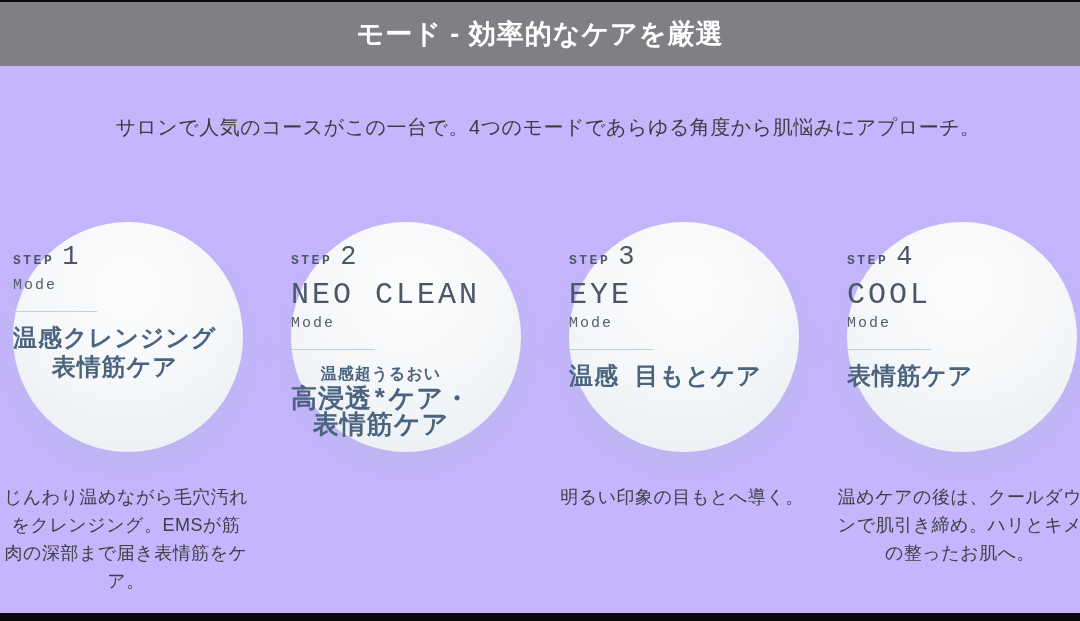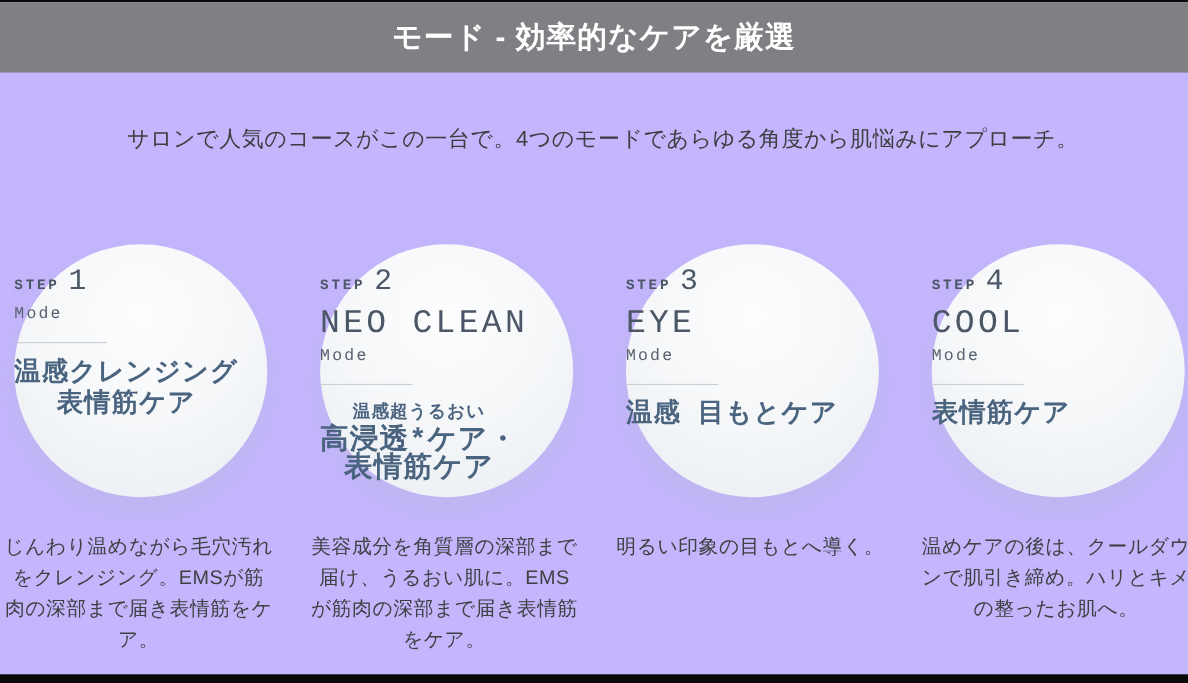--- a/index.html
+++ b/index.html
@@ -159,21 +159,20 @@
       </div>
       <div class="mode-name">NEO CLEAN</div>
       <div class="mode-word">Mode</div>
       <div class="divider"></div>
       <div class="feature has-sub">
               <div class="feature-sub">温感超うるおい</div>
               <div class="feature-line">高浸透*ケア・</div>
               <div class="feature-line">表情筋ケア</div>
             </div>
     </div>
-    <p class="desc">美容成分を角質層の深部まで届け、うるおい肌に。EMSが筋肉の深部まで届き表情筋をケア。</p>
   </div>
 
   <div class="step-col">
     <div class="circle">
       <div class="step-line">
         <span class="step-word">STEP</span>
         <span class="step-num">3</span>
       </div>
       <div class="mode-name">EYE</div>
       <div class="mode-word">Mode</div>

